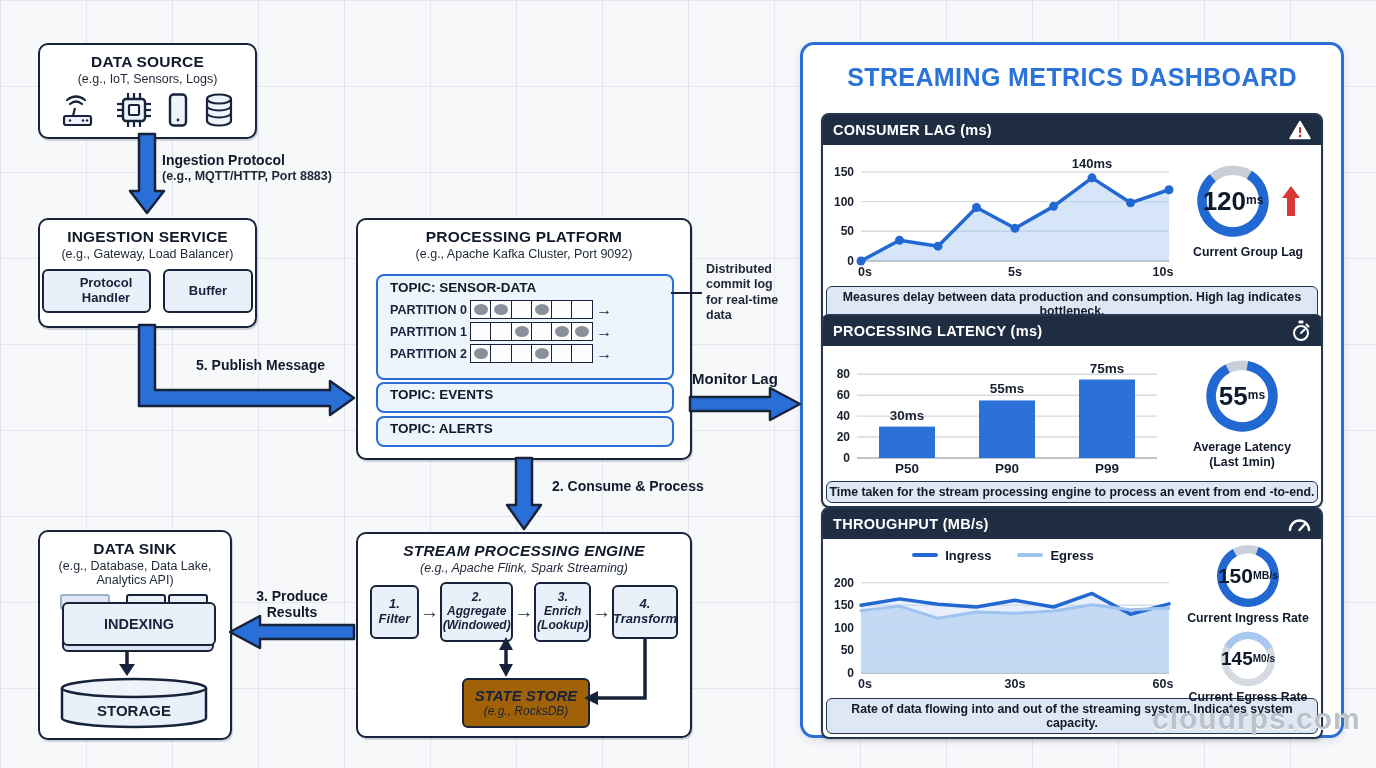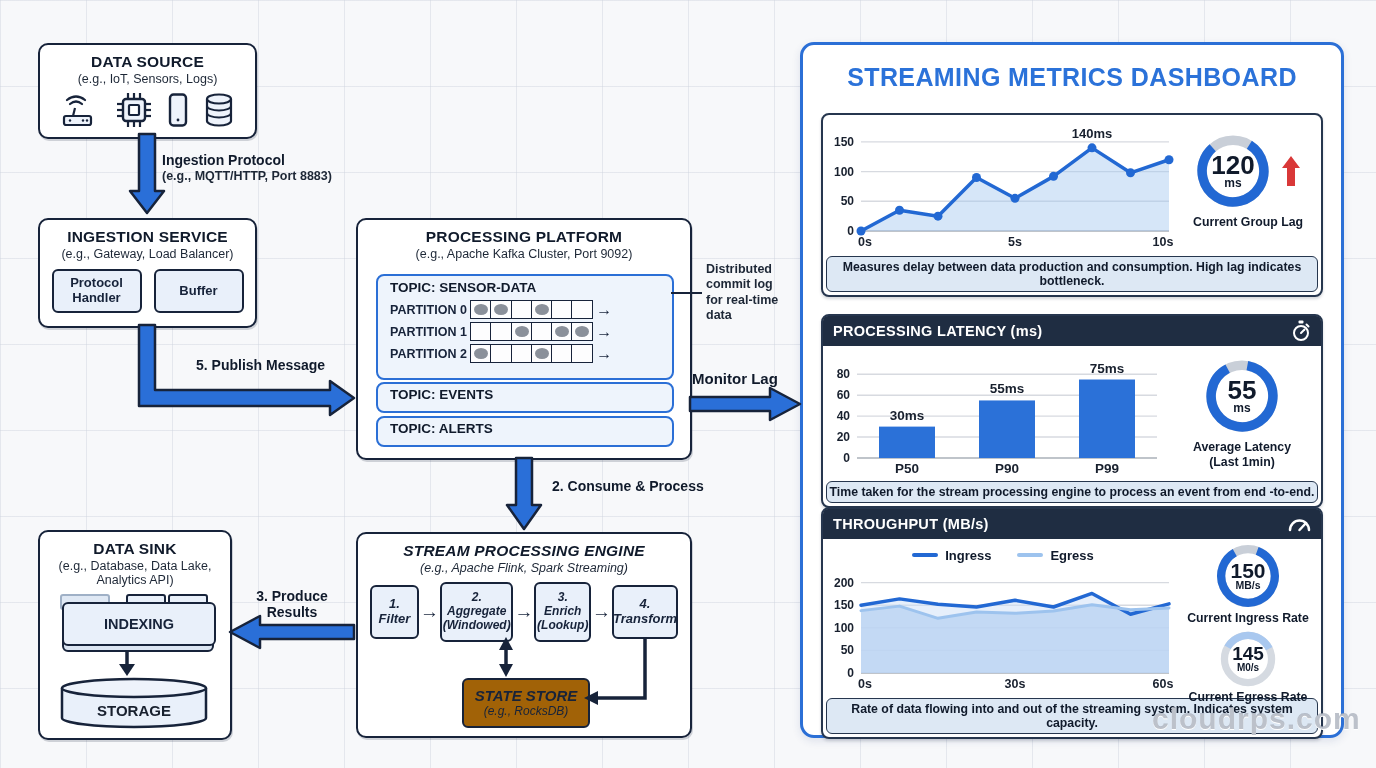--- a/index.html
+++ b/index.html
@@ -24,21 +24,21 @@
   .prow{display:flex;align-items:center;margin:3px 0 3px 12px;}
   .prow-label{width:82px;font-weight:bold;font-size:12.5px;text-align:left;}
   .cells{display:flex;}
   .cell{width:20px;height:17px;border:1.8px solid #17233a;margin-left:-1.8px;background:#fdfdfe;position:relative;}
   .cell.filled::after{content:'';position:absolute;inset:3px;border-radius:50%;background:#8a909a;}
   .prow-arrow{font-weight:bold;font-size:16px;margin-left:3px;line-height:1;}
   .steps{position:absolute;display:flex;align-items:center;justify-content:space-between;}
   .step-arrow{font-weight:bold;font-size:19px;color:#17233a;padding:0 1px;}
   .gauge{position:relative;display:inline-block;}
   .gauge svg{display:block;}
-  .gauge-center{position:absolute;inset:0;display:flex;flex-direction:column;align-items:center;justify-content:center;line-height:.95;}
+  .gauge-center{position:absolute;inset:0;display:flex;flex-direction:row;align-items:center;justify-content:center;line-height:.95;}
   .gauge-val{font-weight:bold;color:#101a2b;}
   .gauge-unit{font-weight:bold;color:#101a2b;}
   .gauge-label{font-weight:bold;font-size:12.3px;text-align:center;margin-top:6px;color:#101a2b;line-height:1.2;}
   .dash{position:absolute;left:800px;top:42px;width:538px;height:690px;background:#fff;
     border:3px solid #2b6fd6;border-radius:14px;box-shadow:0 3px 8px rgba(30,60,120,.12);}
   .dash-title{text-align:center;margin-top:18px;font-weight:bold;font-size:25px;color:#2b72d9;letter-spacing:.4px;}
   .panel{position:absolute;left:18px;width:498px;background:#fff;border:2px solid #26364e;border-radius:8px;
     box-shadow:0 2px 3px rgba(23,35,58,.18);}
   .panel-header{background:#1f2d42;color:#fff;font-weight:bold;font-size:14.5px;height:30px;
     display:flex;align-items:center;justify-content:space-between;padding:0 10px;border-radius:5px 5px 0 0;letter-spacing:.3px;}
@@ -129,21 +129,21 @@
 
   <div class="flow-label" style="left:162px;top:152px;">
     <div>Ingestion Protocol</div>
     <div class="flow-sub">(e.g., MQTT/HTTP, Port 8883)</div>
   </div>
 
   <div class="node" style="left:38px;top:218px;width:215px;height:106px;">
     <div class="node-title">INGESTION SERVICE</div>
     <div class="node-sub">(e.g., Gateway, Load Balancer)</div>
     <div style="display:flex;justify-content:center;gap:12px;margin-top:8px;">
-      <div class="subbox pre" style="width:86px;height:40px;">Protocol
+      <div class="subbox pre" style="width:86px;height:40px;padding-left:19px;">Protocol
 Handler</div>
       <div class="subbox" style="width:86px;height:40px;">Buffer</div>
     </div>
   </div>
 
   <div class="flow-label" style="left:196px;top:357px;">5. Publish Message</div>
 
   <div class="node" style="left:356px;top:218px;width:332px;height:238px;">
     <div class="node-title">PROCESSING PLATFORM</div>
     <div class="node-sub">(e.g., Apache Kafka Cluster, Port 9092)</div>
@@ -246,20 +246,28 @@
       <path d="M7 12 V42 A72 9 0 0 0 151 42 V12" fill="#e9f0fa" stroke="#17233a" stroke-width="2.5"></path>
       <ellipse cx="79" cy="12" rx="72" ry="9" fill="#eef3fb" stroke="#17233a" stroke-width="2.5"></ellipse>
       <text x="79" y="40" text-anchor="middle" font-size="15">STORAGE</text>
     </svg>
   </div>
 
   <div class="dash">
     <div class="dash-title">STREAMING METRICS DASHBOARD</div>
 
     <div class="panel" style="top:68px;">
+      <div class="panel-header">
+        <span>CONSUMER LAG (ms)</span>
+        <svg width="22" height="20" viewBox="0 0 22 20">
+          <path d="M11 1.5 L21 18.5 H1 Z" fill="#fff" stroke="#fff" stroke-width="1.5" stroke-linejoin="round"></path>
+          <rect x="10" y="7" width="2.2" height="6.2" rx="1" fill="#c0392b"></rect>
+          <circle cx="11.1" cy="16" r="1.4" fill="#c0392b"></circle>
+        </svg>
+      </div>
       <div class="panel-body" style="height:134px;">
         <svg width="352" height="130">
             <line x1="34" x2="342" y1="112" y2="112" stroke="#aab0b9" stroke-width="1.4"></line>
             <text x="27" y="116" font-size="12" text-anchor="end">0</text>
             <line x1="34" x2="342" y1="82.30303030303031" y2="82.30303030303031" stroke="#d7dae0" stroke-width="1.4"></line>
             <text x="27" y="86.30303030303031" font-size="12" text-anchor="end">50</text>
             <line x1="34" x2="342" y1="52.6060606060606" y2="52.6060606060606" stroke="#d7dae0" stroke-width="1.4"></line>
             <text x="27" y="56.6060606060606" font-size="12" text-anchor="end">100</text>
             <line x1="34" x2="342" y1="22.909090909090914" y2="22.909090909090914" stroke="#d7dae0" stroke-width="1.4"></line>
             <text x="27" y="26.909090909090914" font-size="12" text-anchor="end">150</text>

